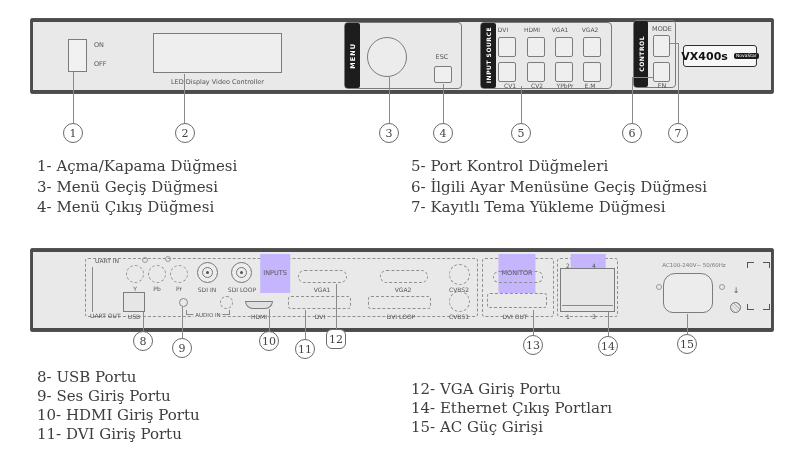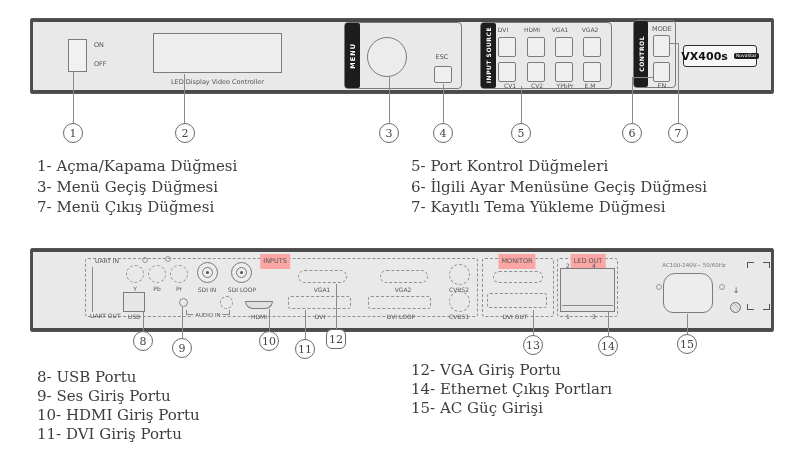--- a/index.html
+++ b/index.html
@@ -31,21 +31,21 @@
   .vln{position:absolute;width:1px;background:#8a8a8a;}
   .hln{position:absolute;height:1px;background:#8a8a8a;}
   .cnum{position:absolute;width:18px;height:18px;border:1px solid #6a6a6a;border-radius:50%;
         display:flex;align-items:center;justify-content:center;background:#fff;
         font-family:"DejaVu Serif",serif;font-size:11px;color:#444;}
   
   .legend{position:absolute;font-family:"DejaVu Serif",serif;font-size:15px;color:#3d3d3d;}
   .legend div{line-height:20.5px;white-space:nowrap;}
   .legend.tight div{line-height:19px;}
   
-  .rlabel{position:absolute;font-size:6.5px;color:#555;background:#fca5a5;padding:4px 3px;white-space:nowrap;line-height:1;transform:translateX(-50%);}
+  .rlabel{position:absolute;font-size:6.5px;color:#555;background:#c4b5fd;padding:16px 3px;white-space:nowrap;line-height:1;transform:translateX(-50%);}
   
   .bracket{position:absolute;border-left:1px solid #8a8a8a;border-right:1px solid #8a8a8a;border-bottom:1px solid #8a8a8a;box-sizing:border-box;}
   .bracket span{position:absolute;left:50%;bottom:-4px;transform:translateX(-50%);font-size:5.5px;color:#555;background:#e9e9e9;padding:0 2px;white-space:nowrap;line-height:1;}
   
   .bnc{position:absolute;border:1px solid #777;border-radius:50%;display:flex;align-items:center;justify-content:center;background:#ededed;box-sizing:border-box;}
   .bnc .mid{width:11px;height:11px;border:1px solid #777;border-radius:50%;display:flex;align-items:center;justify-content:center;box-sizing:border-box;}
   .bnc .dot{width:3px;height:3px;background:#555;border-radius:50%;}
   
   .badge{position:absolute;border:1px solid #2f2f2f;border-radius:3px;background:#f7f7f7;display:flex;align-items:center;justify-content:center;gap:3px;box-sizing:border-box;}
   .badge .model{font-size:11px;font-weight:bold;color:#111;letter-spacing:0;}
@@ -141,21 +141,21 @@
   <div class="cnum" style="left:175px;top:123px;">2</div>
   <div class="cnum" style="left:379px;top:123px;">3</div>
   <div class="cnum" style="left:433px;top:123px;">4</div>
   <div class="cnum" style="left:511px;top:123px;">5</div>
   <div class="cnum" style="left:622px;top:123px;">6</div>
   <div class="cnum" style="left:668px;top:123px;">7</div>
 
   <div class="legend" style="left:37px;top:156px;">
     <div>1- Açma/Kapama Düğmesi</div>
     <div>3- Menü Geçiş Düğmesi</div>
-    <div>7- Menü Çıkış Düğmesi</div>
+    <div>4- Menü Çıkış Düğmesi</div>
   </div>
   <div class="legend" style="left:411px;top:156px;">
     <div>5- Port Kontrol Düğmeleri</div>
     <div>6- İlgili Ayar Menüsüne Geçiş Düğmesi</div>
     <div>7- Kayıtlı Tema Yükleme Düğmesi</div>
   </div>
 
   <div class="panel" style="top:248px;height:82px;">
     <div class="edge top"></div>
     <div class="edge bot"></div>
@@ -261,19 +261,19 @@
   <div class="cnum" style="left:523px;top:335px;">13</div>
   <div class="cnum" style="left:598px;top:336px;">14</div>
   <div class="cnum" style="left:677px;top:334px;">15</div>
 
   <div class="legend tight" style="left:37px;top:368px;">
     <div>8- USB Portu</div>
     <div>9- Ses Giriş Portu</div>
     <div>10- HDMI Giriş Portu</div>
     <div>11- DVI Giriş Portu</div>
   </div>
-  <div class="legend tight" style="left:411px;top:361px;">
+  <div class="legend tight" style="left:411px;top:380px;">
     <div>12- VGA Giriş Portu</div>
     <div>14- Ethernet Çıkış Portları</div>
     <div>15- AC Güç Girişi</div>
   </div>
 
 </div>
 
 </body></html>

